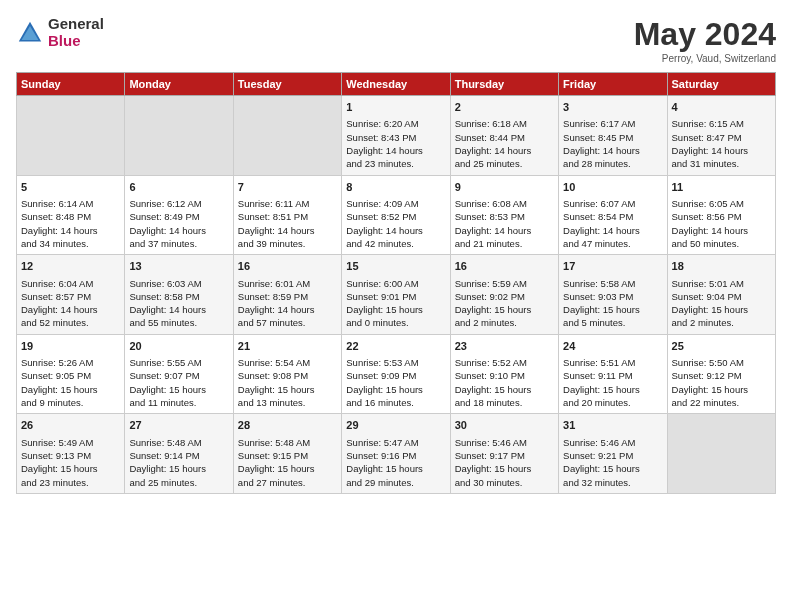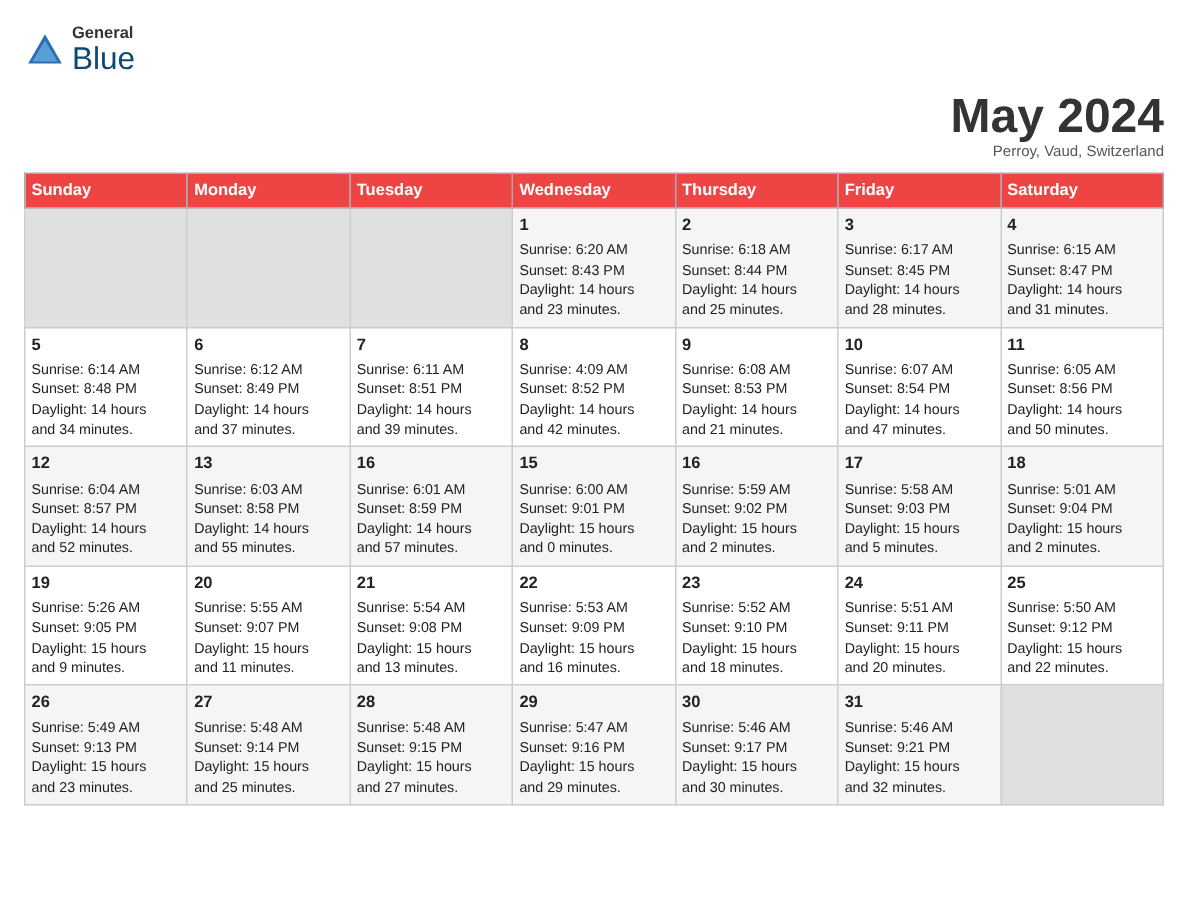--- a/index.html
+++ b/index.html
@@ -19,46 +19,45 @@
     .logo {
       display: flex;
       align-items: center;
       gap: 4px;
     }
     .logo-text {
       display: flex;
       flex-direction: column;
       line-height: 1.1;
     }
-    .logo-general { font-size: 11px; font-weight: bold; color: #333; }
-    .logo-blue { font-size: 21px; font-weight: normal; color: #0c4a6e; }
+    .logo-general { font-size: 15px; font-weight: bold; color: #333; }
+    .logo-blue { font-size: 15px; font-weight: bold; color: #be185d; }
     .logo-icon {
       width: 28px;
       height: 28px;
     }
     .title-block {
       text-align: right;
-      margin-top: 43px;
     }
     .main-title {
       font-size: 32px;
       font-weight: bold;
       color: #333;
     }
     .subtitle {
       font-size: 10px;
       color: #555;
     }
     table {
       width: 100%;
       border-collapse: collapse;
       font-size: 10px;
     }
     thead tr th {
-      background-color: #ef4444;
+      background-color: #b91c1c;
       color: #fff;
       padding: 5px 4px;
       text-align: left;
       font-size: 11px;
       font-weight: bold;
       border: 1px solid #aaa;
     }
     tbody tr td {
       vertical-align: top;
       padding: 4px 4px;

